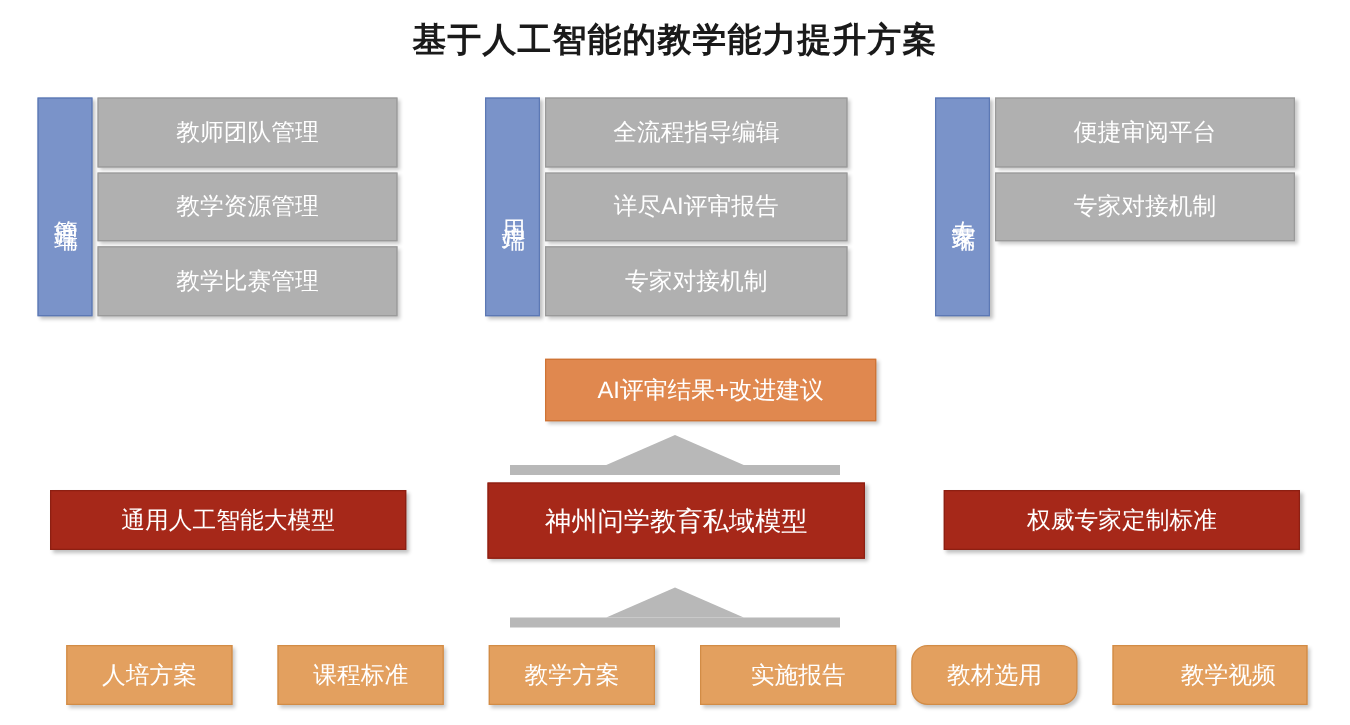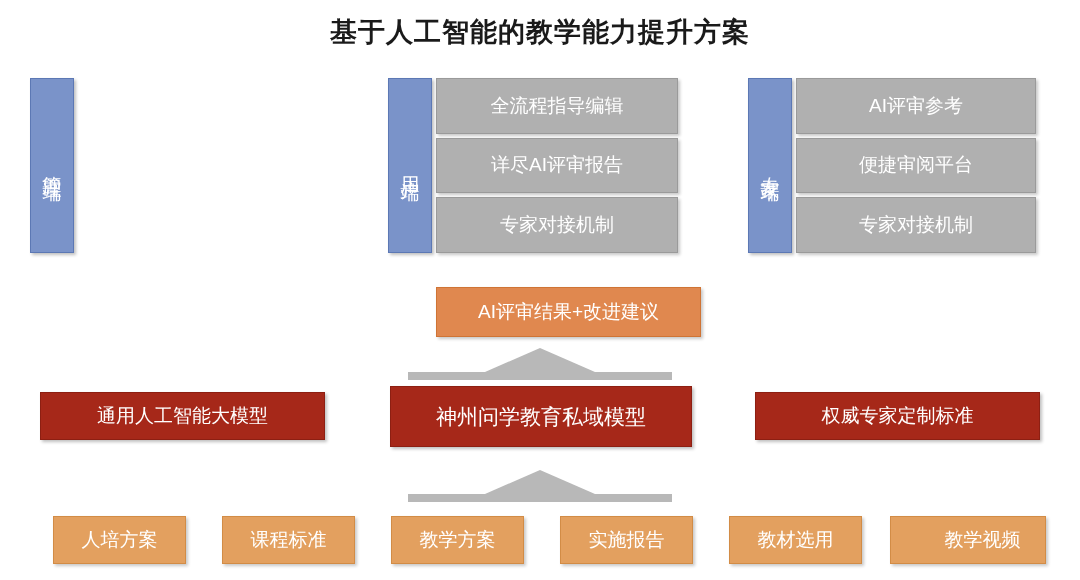--- a/index.html
+++ b/index.html
@@ -159,54 +159,58 @@
     font-size: 19px;
     display: flex;
     align-items: center;
     justify-content: center;
     box-sizing: border-box;
     box-shadow: 2px 2px 3px rgba(0,0,0,0.22);
   }
   #doc-0 { left: 53px;  width: 133px; }
   #doc-1 { left: 222px; width: 133px; }
   #doc-2 { left: 391px; width: 133px; }
-  #doc-3 { left: 560px; width: 133px; }
-  #doc-4 { left: 729px; width: 133px; }
+  #doc-3 { left: 560px; width: 157px; }
+  #doc-4 { left: 729px; width: 133px; border-radius: 13px; }
   #doc-5 { left: 890px; width: 156px; padding-left: 29px; }
 </style>
 </head>
 <body>
 
 <div id="canvas">
 
   <div class="title">基于人工智能的教学能力提升方案</div>
 
   <div class="group" id="group-admin">
     <div class="group-label">
       <span>管理端</span>
     </div>
+    <div class="group-items">
+      <div class="gray-item">教师团队管理</div>
+      <div class="gray-item">教学资源管理</div>
+      <div class="gray-item">教学比赛管理</div>
+    </div>
   </div>
 
   <div class="group" id="group-user">
     <div class="group-label">
       <span>用户端</span>
     </div>
     <div class="group-items">
       <div class="gray-item">全流程指导编辑</div>
       <div class="gray-item">详尽AI评审报告</div>
       <div class="gray-item">专家对接机制</div>
     </div>
   </div>
 
   <div class="group" id="group-expert">
     <div class="group-label">
       <span>专家端</span>
     </div>
     <div class="group-items">
-      <div class="gray-item">AI评审参考</div>
       <div class="gray-item">便捷审阅平台</div>
       <div class="gray-item">专家对接机制</div>
     </div>
   </div>
 
   <div class="orange-box" id="ai-result">AI评审结果+改进建议</div>
 
   <div class="arrow-wrap" id="arrow-top">
     <div class="head"></div>
     <div class="shaft"></div>

